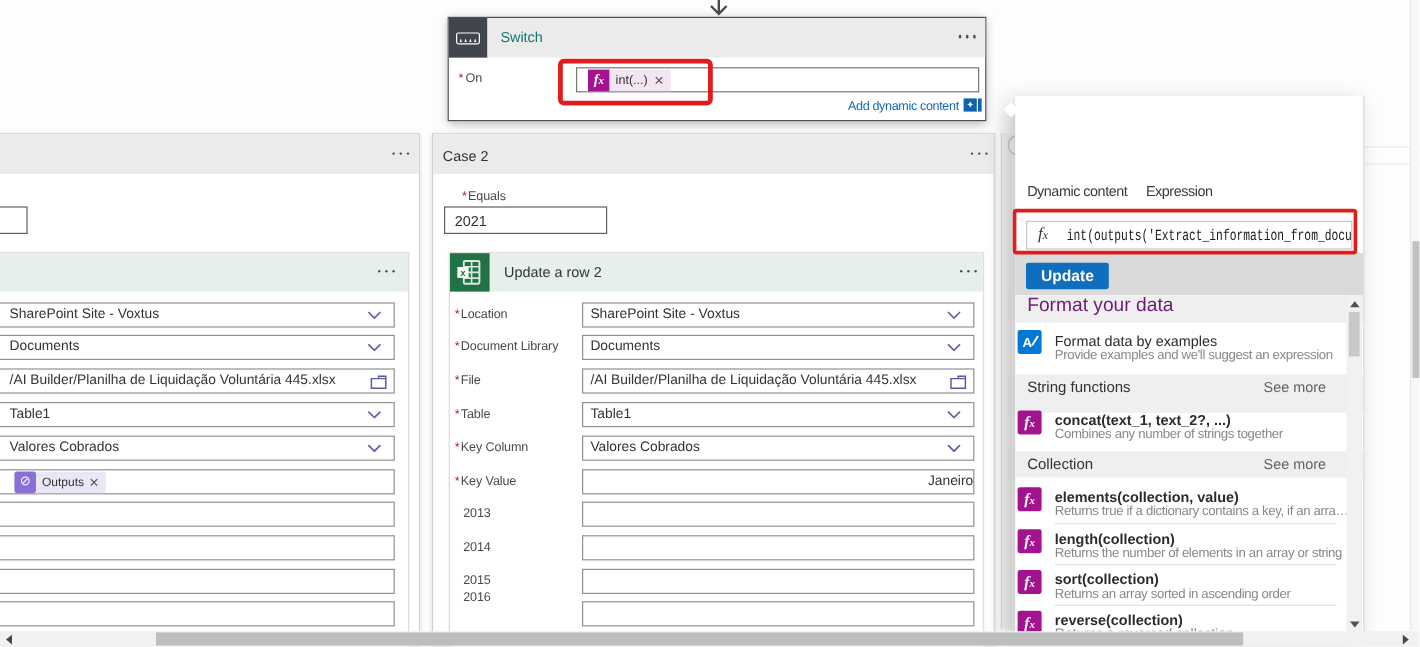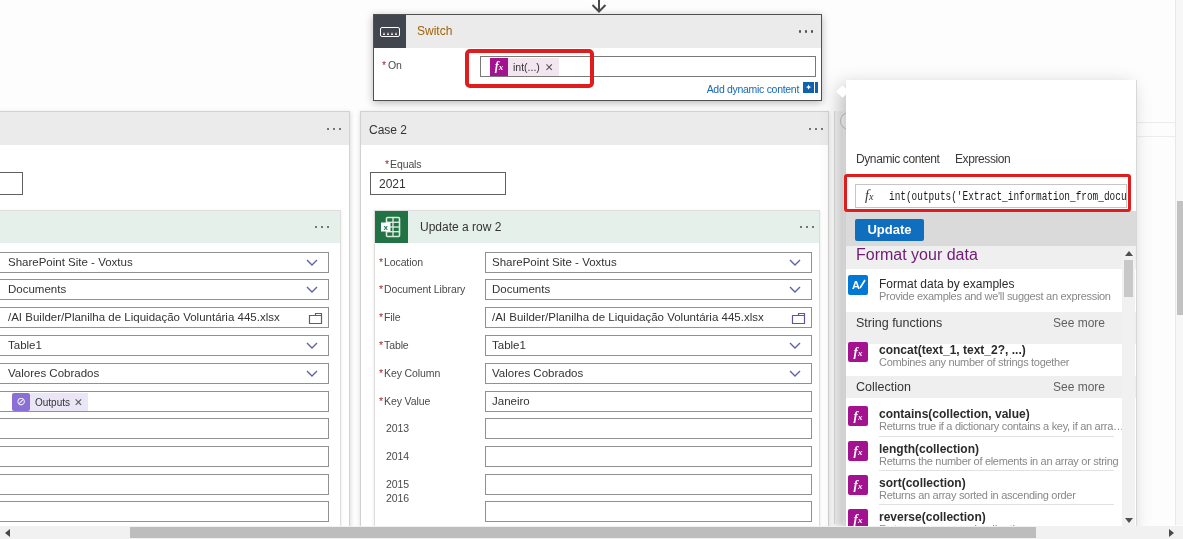--- a/index.html
+++ b/index.html
@@ -26,21 +26,21 @@
 <div class="abs" id="switchcard" style="left:373px;top:14px;width:449px;height:87px;background:#fff;border:1.5px solid #51504d;box-shadow:0 2px 8px rgba(0,0,0,.28);">
   <div style="display:flex;height:33px;background:#ebebeb;">
     <div style="width:32px;height:100%;background:#41454d;position:relative;">
       <div style="position:absolute;left:6px;top:12px;width:20px;height:9.5px;border:1.5px solid #fff;border-radius:2px;display:flex;align-items:flex-end;justify-content:space-evenly;padding-bottom:1px;">
         <div style="width:0;height:0;border-left:1.9px solid transparent;border-right:1.9px solid transparent;border-bottom:3px solid #fff;"></div>
         <div style="width:0;height:0;border-left:1.9px solid transparent;border-right:1.9px solid transparent;border-bottom:3px solid #fff;"></div>
         <div style="width:0;height:0;border-left:1.9px solid transparent;border-right:1.9px solid transparent;border-bottom:3px solid #fff;"></div>
         <div style="width:0;height:0;border-left:1.9px solid transparent;border-right:1.9px solid transparent;border-bottom:3px solid #fff;"></div>
       </div>
     </div>
-    <div style="font-size:12px;color:#a16207;line-height:33px;padding-left:11px;">Switch</div>
+    <div style="font-size:12px;color:#0f766e;line-height:33px;padding-left:11px;">Switch</div>
     <div style="position:absolute;right:8px;top:12.5px;line-height:0;"><span style="display:inline-block;width:2.5px;height:2.5px;border-radius:50%;background:#4e4e4e;margin-left:3.5px;"></span><span style="display:inline-block;width:2.5px;height:2.5px;border-radius:50%;background:#4e4e4e;margin-left:3.5px;"></span><span style="display:inline-block;width:2.5px;height:2.5px;border-radius:50%;background:#4e4e4e;margin-left:3.5px;"></span></div>
   </div>
   <div class="lbl" style="position:absolute;left:8px;top:44px;"><span class="red-ast" style="margin-right:2px;">*</span>On</div>
   <div class="inp" style="position:absolute;left:106px;top:41px;width:336px;height:21px;border-color:#7b7976;"></div>
 
   <div style="position:absolute;left:116px;top:43px;height:18px;display:flex;">
     <div class="fxicon" style="width:18px;height:18px;font-size:12px;line-height:17px;">f<span style="font-size:9px;">x</span></div>
     <div style="height:18px;background:#f2e6f1;display:flex;align-items:center;padding:0 5px;">
       <span style="font-size:10.5px;color:#333;">int(...)</span>
       <span style="font-size:10.5px;color:#555;margin-left:5px;">✕</span>
@@ -163,21 +163,21 @@
         </svg>
       </div>
 <div class="lbl" style="position:absolute;left:4px;top:155.5px;"><span class="red-ast" style="margin-right:1px;">*</span>Key Column</div>
 <div class="inp" style="position:absolute;left:110px;top:151.5px;width:327px;height:21px;">
         <div class="val" style="padding:3px 0 0 6px;">Valores Cobrados</div>
         <svg class="chev" style="right:10px;top:6px;" viewBox="0 0 12 7">
           <path d="M1 1 L6 6 L11 1" stroke="#5f61a8" stroke-width="1.4" fill="none"></path>
         </svg>
       </div>
 <div class="lbl" style="position:absolute;left:4px;top:183.5px;"><span class="red-ast" style="margin-right:1px;">*</span>Key Value</div>
-<div class="inp" style="position:absolute;left:110px;top:179.5px;width:327px;height:21px;">
+<div class="inp" style="position:absolute;left:110px;top:179.5px;width:327px;height:21px;text-align:right;">
         <div class="val" style="padding:3px 0 0 6px;">Janeiro</div>
       </div>
 <div class="lbl" style="position:absolute;left:11px;top:211px;">2013</div>
 <div class="inp" style="position:absolute;left:110px;top:207px;width:327px;height:21px;"></div>
 <div class="lbl" style="position:absolute;left:11px;top:239px;">2014</div>
 <div class="inp" style="position:absolute;left:110px;top:235px;width:327px;height:21px;"></div>
 <div class="lbl" style="position:absolute;left:11px;top:266.5px;">2015</div>
 <div class="inp" style="position:absolute;left:110px;top:262.5px;width:327px;height:21px;"></div>
 <div class="lbl" style="position:absolute;left:11px;top:281px;">2016</div>
 <div class="inp" style="position:absolute;left:110px;top:289.5px;width:327px;height:21px;"></div>
@@ -218,21 +218,21 @@
         <span style="position:absolute;right:31px;top:4px;font-size:12px;color:#616161;">See more</span>
       </div>
 <div class="fxicon" style="position:absolute;left:2px;top:96px;width:20px;height:20px;font-size:13px;line-height:19px;border-radius:2px;">f<span style="font-size:9px;">x</span></div>
 <div style="position:absolute;left:33px;top:97px;font-size:12px;font-weight:bold;color:#2b2b2b;white-space:nowrap;">concat(text_1, text_2?, ...)</div>
       <div style="position:absolute;left:33px;top:109.5px;width:245px;font-size:11px;letter-spacing:-0.3px;color:#8a8886;white-space:nowrap;overflow:hidden;text-overflow:ellipsis;">Combines any number of strings together</div>
 <div style="position:absolute;left:0;top:130px;width:100%;height:22px;background:#efefef;">
         <span style="position:absolute;left:10px;top:4px;font-size:12.5px;color:#333;">Collection</span>
         <span style="position:absolute;right:31px;top:4px;font-size:12px;color:#616161;">See more</span>
       </div>
 <div class="fxicon" style="position:absolute;left:2px;top:160px;width:20px;height:20px;font-size:13px;line-height:19px;border-radius:2px;">f<span style="font-size:9px;">x</span></div>
-<div style="position:absolute;left:33px;top:161px;font-size:12px;font-weight:bold;color:#2b2b2b;white-space:nowrap;">contains(collection, value)</div>
+<div style="position:absolute;left:33px;top:161px;font-size:12px;font-weight:bold;color:#2b2b2b;white-space:nowrap;">elements(collection, value)</div>
       <div style="position:absolute;left:33px;top:173.5px;width:245px;font-size:11px;letter-spacing:-0.3px;color:#8a8886;white-space:nowrap;overflow:hidden;text-overflow:ellipsis;">Returns true if a dictionary contains a key, if an array co...</div>
 <div style="position:absolute;left:33px;top:190px;width:235px;height:1px;background:#e1e1e1;"></div>
 <div class="fxicon" style="position:absolute;left:2px;top:195px;width:20px;height:20px;font-size:13px;line-height:19px;border-radius:2px;">f<span style="font-size:9px;">x</span></div>
 <div style="position:absolute;left:33px;top:196px;font-size:12px;font-weight:bold;color:#2b2b2b;white-space:nowrap;">length(collection)</div>
       <div style="position:absolute;left:33px;top:208.5px;width:245px;font-size:11px;letter-spacing:-0.3px;color:#8a8886;white-space:nowrap;overflow:hidden;text-overflow:ellipsis;">Returns the number of elements in an array or string</div>
 <div style="position:absolute;left:33px;top:224px;width:235px;height:1px;background:#e1e1e1;"></div>
 <div class="fxicon" style="position:absolute;left:2px;top:229px;width:20px;height:20px;font-size:13px;line-height:19px;border-radius:2px;">f<span style="font-size:9px;">x</span></div>
 <div style="position:absolute;left:33px;top:230px;font-size:12px;font-weight:bold;color:#2b2b2b;white-space:nowrap;">sort(collection)</div>
       <div style="position:absolute;left:33px;top:242.5px;width:245px;font-size:11px;letter-spacing:-0.3px;color:#8a8886;white-space:nowrap;overflow:hidden;text-overflow:ellipsis;">Returns an array sorted in ascending order</div>
 <div style="position:absolute;left:33px;top:258px;width:235px;height:1px;background:#e1e1e1;"></div>

